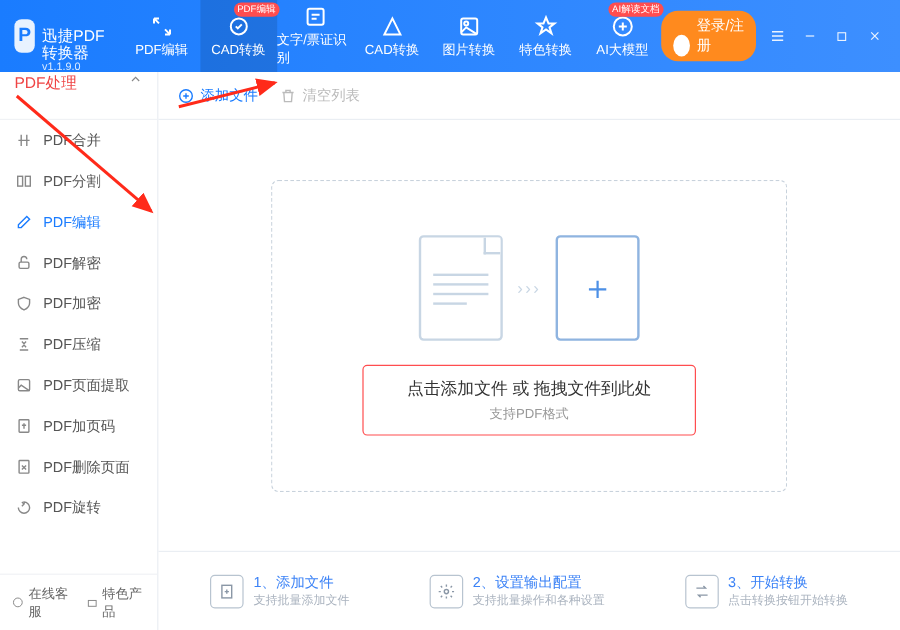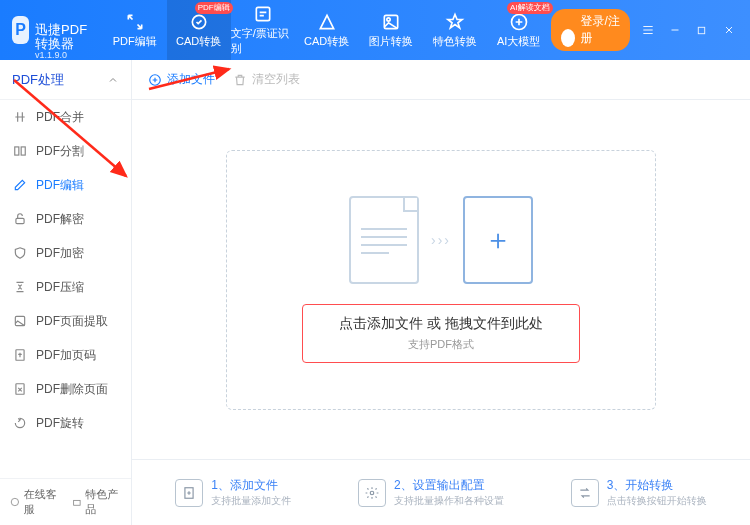--- a/index.html
+++ b/index.html
@@ -14,21 +14,21 @@
 .nav-item { position: relative; width: 64px; display: flex; flex-direction: column; align-items: center; justify-content: center; gap: 2px; cursor: pointer; font-size: 11px; }
 .nav-item.active { background: rgba(0,0,0,0.12); }
 .nav-icon { width: 20px; height: 20px; }
 .nav-badge { position: absolute; top: 2px; right: -2px; background: #ff4d4f; color: #fff; font-size: 8px; padding: 0 3px; border-radius: 6px; line-height: 12px; white-space: nowrap; }
 .header-right { margin-left: auto; display: flex; align-items: center; gap: 8px; }
 .login-btn { display: flex; align-items: flex-end; gap: 6px; background: #ff8a1e; border-radius: 14px; padding: 4px 10px; font-size: 12px; cursor: pointer; }
 .avatar { width: 18px; height: 18px; background: #fff; border-radius: 50%; }
 .win-btn { width: 24px; height: 24px; display: flex; align-items: center; justify-content: center; cursor: pointer; opacity: 0.9; }
 .body-area { display: flex; height: calc(100% - 60px); }
 .sidebar { width: 132px; border-right: 1px solid #eaeef3; display: flex; flex-direction: column; }
-.sb-header { height: 40px; display: flex; align-items: center; justify-content: space-between; padding: 0 12px; font-size: 13px; color: #1d4ed8; border-bottom: 1px solid #f0f2f5; }
+.sb-header { height: 40px; display: flex; align-items: flex-start; justify-content: space-between; padding: 0 12px; font-size: 13px; color: #ef4444; border-bottom: 1px solid #f0f2f5; }
 .sb-list { flex: 1; overflow: auto; }
 .sb-item { height: 34px; display: flex; align-items: center; gap: 8px; padding: 0 12px; font-size: 12px; color: #555; cursor: pointer; }
 .sb-item.active { color: #1a7cff; }
 .sb-icon { width: 16px; height: 16px; display: flex; align-items: center; justify-content: center; }
 .sb-footer { border-top: 1px solid #f0f2f5; padding: 8px 10px; display: flex; gap: 12px; font-size: 11px; color: #666; }
 .sb-footer span { display: flex; align-items: center; gap: 4px; cursor: pointer; }
 .main { flex: 1; display: flex; flex-direction: column; }
 .toolbar { height: 40px; border-bottom: 1px solid #eaeef3; display: flex; align-items: center; gap: 18px; padding: 0 16px; font-size: 12px; }
 .tb-add { color: #1a7cff; display: flex; align-items: center; gap: 5px; cursor: pointer; }
 .tb-clear { color: #bbb; display: flex; align-items: center; gap: 5px; cursor: pointer; }

